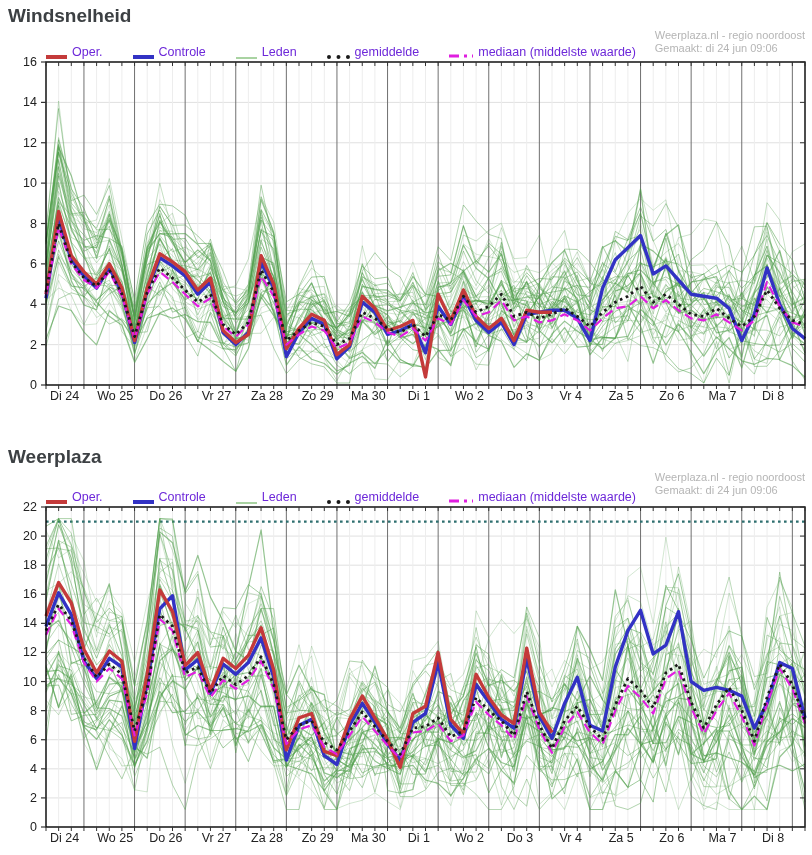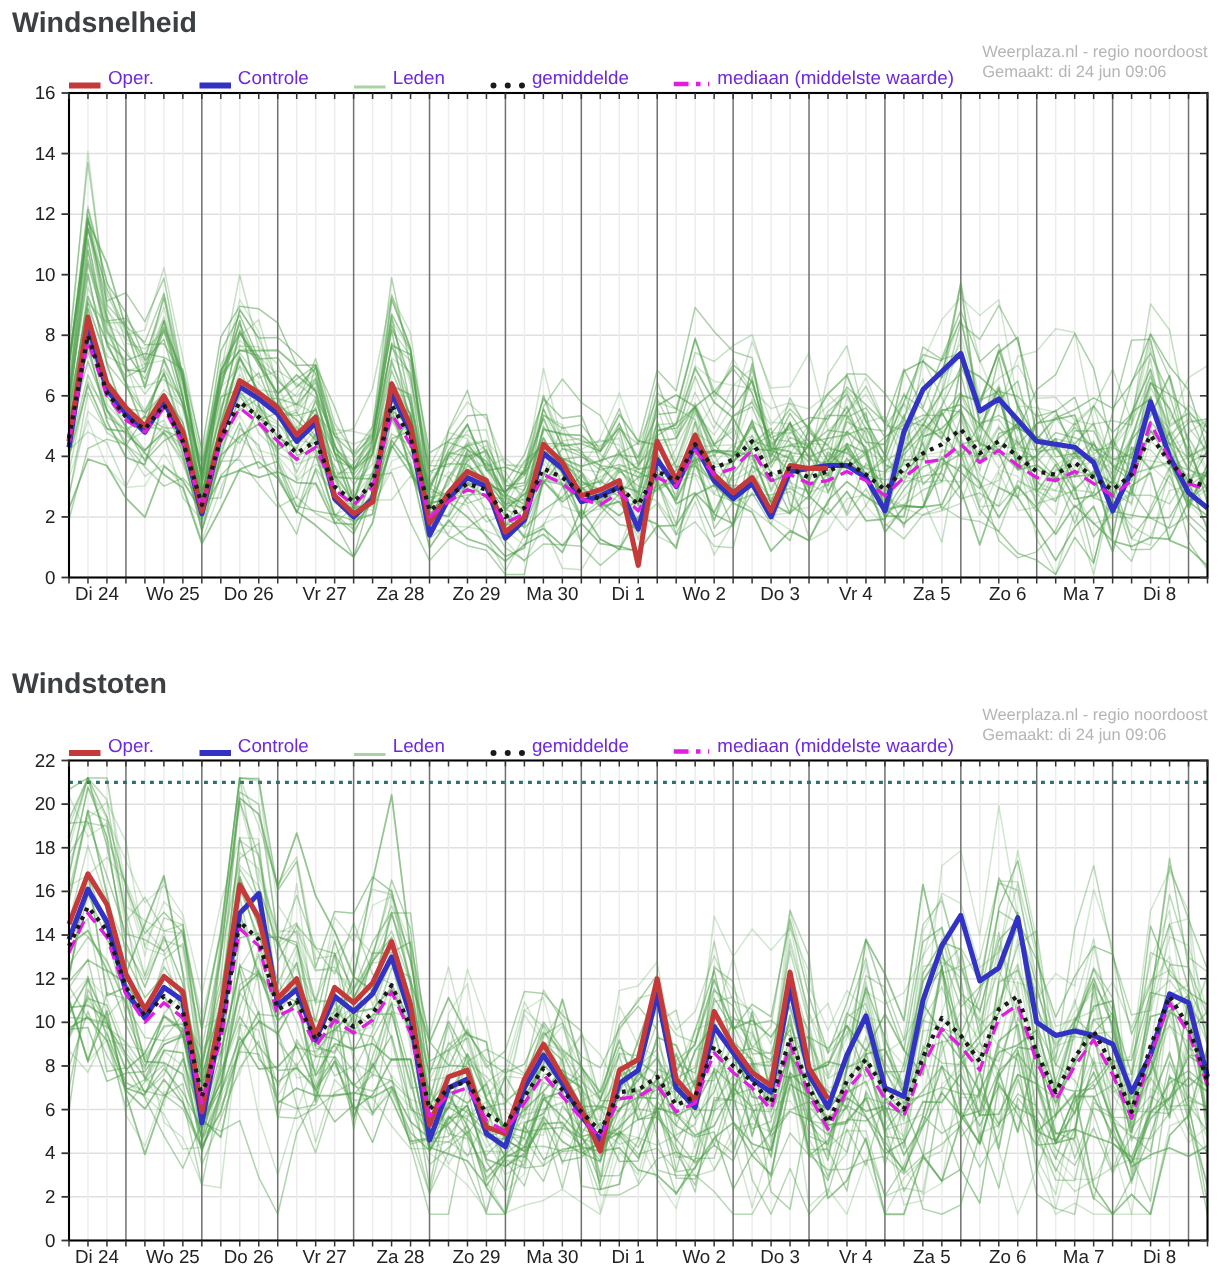--- a/index.html
+++ b/index.html
@@ -45,21 +45,21 @@
       <span>gemiddelde</span>
     </span>
     <span class="legend-item">
       <svg width="24" height="6">
         <line x1="0" y1="3" x2="24" y2="3" stroke="#e01ee0" stroke-width="3" stroke-dasharray="10 5 3 5"></line>
       </svg>
       <span>mediaan (middelste waarde)</span>
     </span>
   </div>
 
-  <div class="chart-title" style="top:446px;">Windstoten</div>
+  <div class="chart-title" style="top:446px;">Weerplaza</div>
   <div class="watermark" style="top:471px;">
     <div>Weerplaza.nl - regio noordoost</div>
     <div>Gemaakt: di 24 jun 09:06</div>
   </div>
   <div class="legend" style="top:489px;">
     <span class="legend-item">
       <span class="sw sw-oper"></span>
       <span>Oper.</span>
     </span>
     <span class="legend-item">

